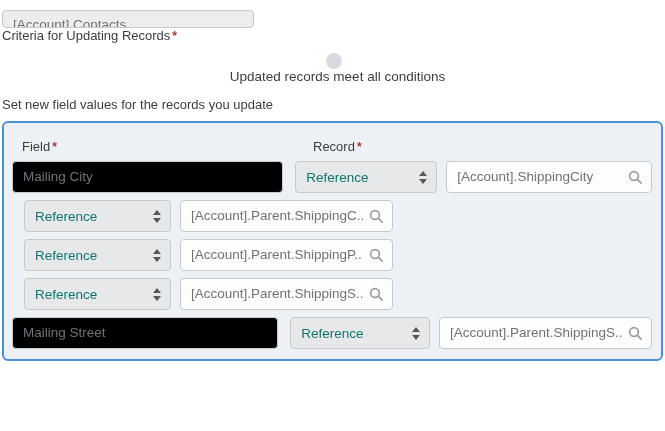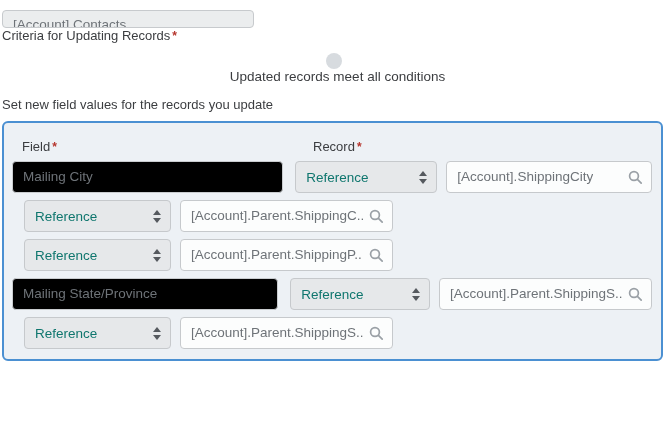--- a/index.html
+++ b/index.html
@@ -181,38 +181,38 @@
       <div class="value-input">
         <span class="value-text">[Account].Parent.ShippingP...</span>
         <svg class="search-svg" width="15" height="15" viewBox="0 0 15 15">
             <circle cx="6" cy="6" r="4.4" fill="none" stroke="#9aa0a6" stroke-width="1.7"></circle>
             <line x1="9.4" y1="9.4" x2="13.2" y2="13.2" stroke="#9aa0a6" stroke-width="1.7" stroke-linecap="round"></line>
           </svg>
       </div>
     </div>
 
     <div class="trow">
-      <div class="cell-input">Mailing State/Province</div>
       <div class="type-select">
         <span>Reference</span>
         <span class="stepper">
             <span class="tri-up"></span>
             <span class="tri-down"></span>
           </span>
       </div>
       <div class="value-input">
         <span class="value-text">[Account].Parent.ShippingS...</span>
         <svg class="search-svg" width="15" height="15" viewBox="0 0 15 15">
             <circle cx="6" cy="6" r="4.4" fill="none" stroke="#9aa0a6" stroke-width="1.7"></circle>
             <line x1="9.4" y1="9.4" x2="13.2" y2="13.2" stroke="#9aa0a6" stroke-width="1.7" stroke-linecap="round"></line>
           </svg>
       </div>
     </div>
 
     <div class="trow">
+      <div class="cell-input">Mailing Street</div>
       <div class="type-select">
         <span>Reference</span>
         <span class="stepper">
             <span class="tri-up"></span>
             <span class="tri-down"></span>
           </span>
       </div>
       <div class="value-input">
         <span class="value-text">[Account].Parent.ShippingS...</span>
         <svg class="search-svg" width="15" height="15" viewBox="0 0 15 15">

